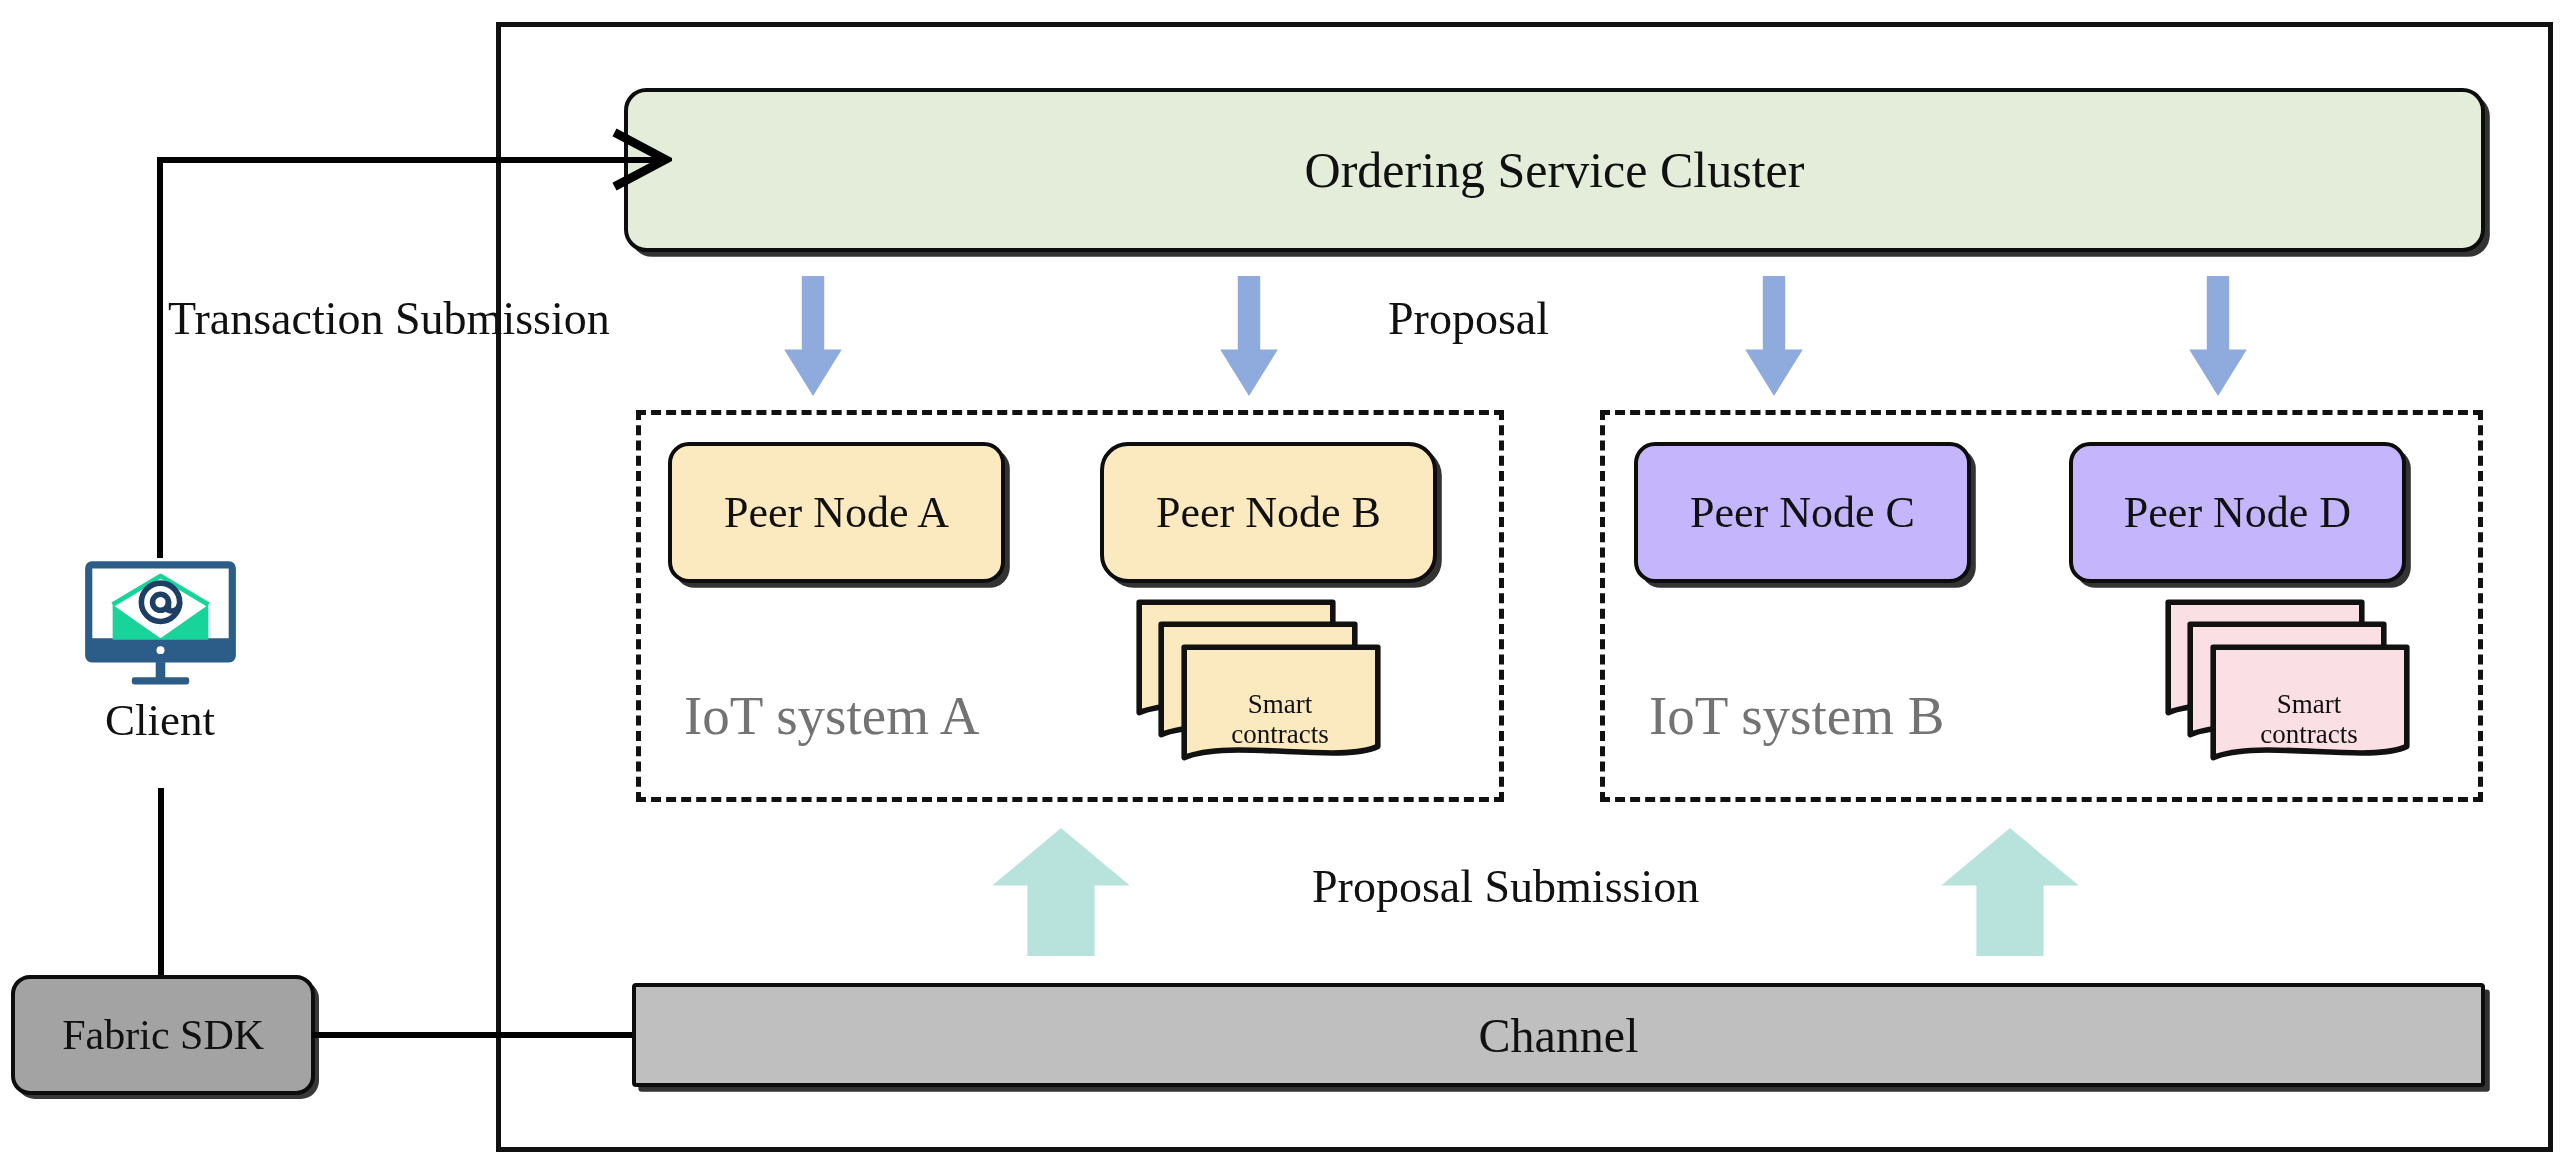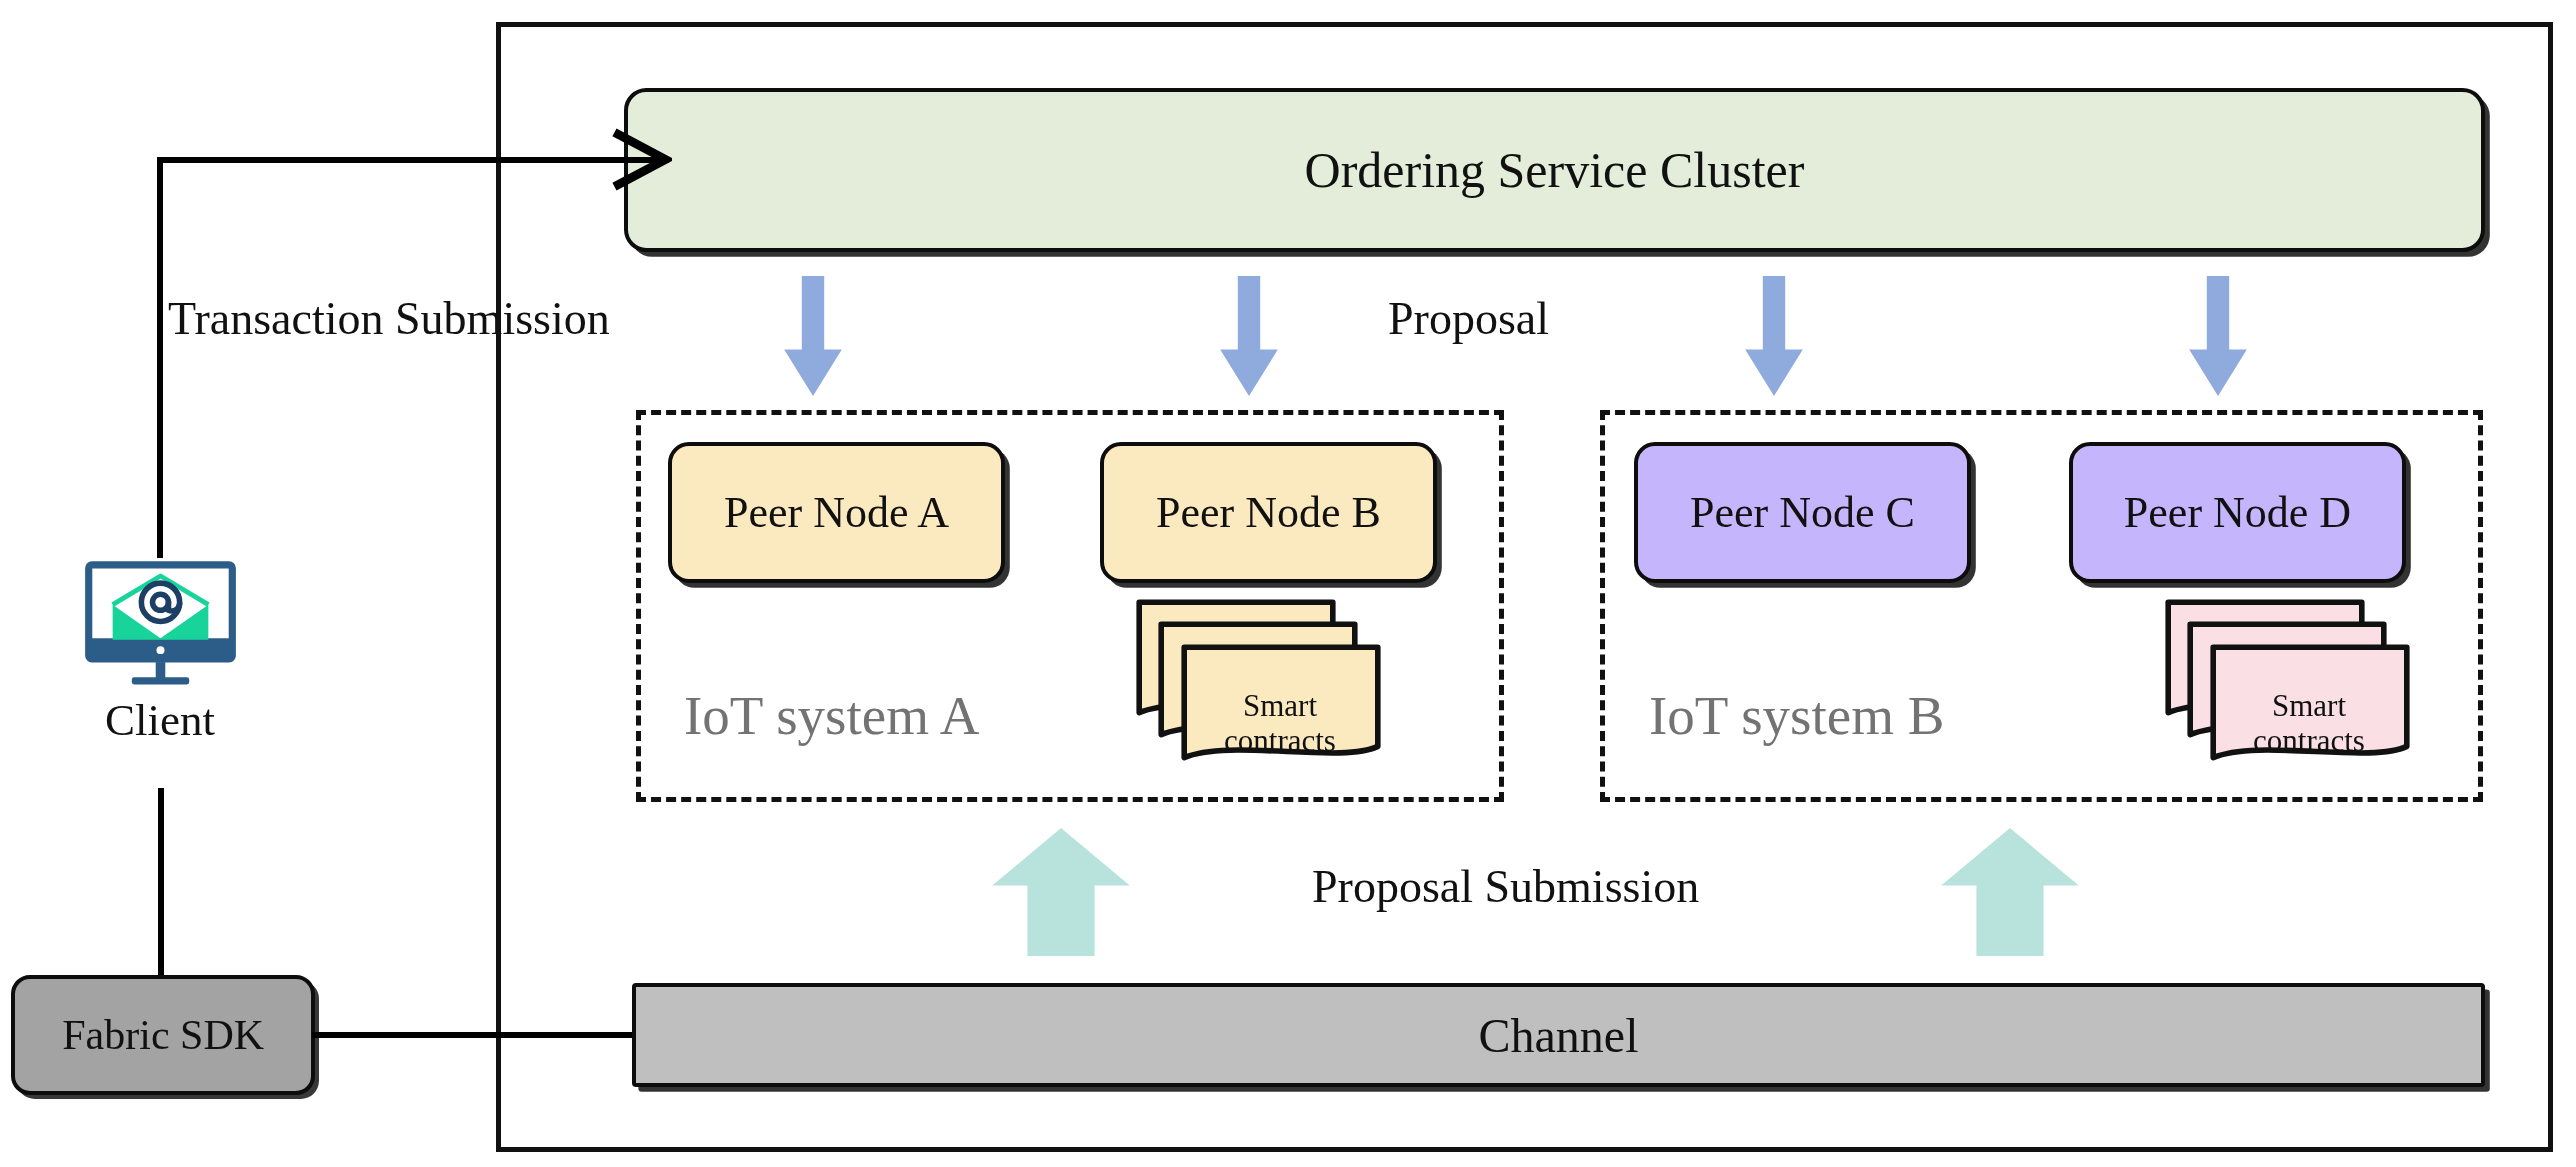--- a/index.html
+++ b/index.html
@@ -24,21 +24,21 @@
 
   #ordering-service{
     left:624px;top:88px;width:1861px;height:164px;
     background:#e4edd9;border-radius:22.4px;font-size:50px;
   }
 
   .peer-node{width:337px;height:141px;background:#fbe9bf;font-size:44px;border-radius:21px;text-align:center;}
   .peer-node.b-sys{background:#c4b5fd;}
 
   #peer-a{left:668px;top:442px;}
-  #peer-b{left:1100px;top:442px;}
+  #peer-b{left:1100px;top:442px;border-radius:28px;}
   #peer-c{left:1634px;top:442px;}
   #peer-d{left:2069px;top:442px;}
 
   #channel-bar{
     left:632px;top:983px;width:1853px;height:104px;
     background:#bfbfbf;border-radius:4px;font-size:48px;
   }
 
   #fabric-sdk{
     left:11.2px;top:975px;width:304px;height:120px;
@@ -59,21 +59,21 @@
   #iot-b-label{left:1649px;top:684px;}
 
   
   .sc-stack{position:absolute;width:256px;height:172px;}
   #sc-a{left:1136px;top:599px;}
   #sc-b{left:2165px;top:599px;}
   .sc-sheet{position:absolute;width:200px;height:128px;}
   .sc-sheet svg{display:block;width:100%;height:100%;overflow:visible;}
   .sc-text{
     position:absolute;left:44px;top:90px;width:200px;
-    text-align:center;font-size:31px;line-height:1.12;color:#111;
+    text-align:center;font-size:27px;line-height:1.12;color:#111;
   }
 
   
   .bc-arrow{position:absolute;width:58px;height:120px;}
   .bc-arrow svg{display:block;width:100%;height:100%;}
   #bc-1{left:784px;top:276px;}
   #bc-2{left:1220px;top:276px;}
   #bc-3{left:1745px;top:276px;}
   #bc-4{left:2189px;top:276px;}
 

